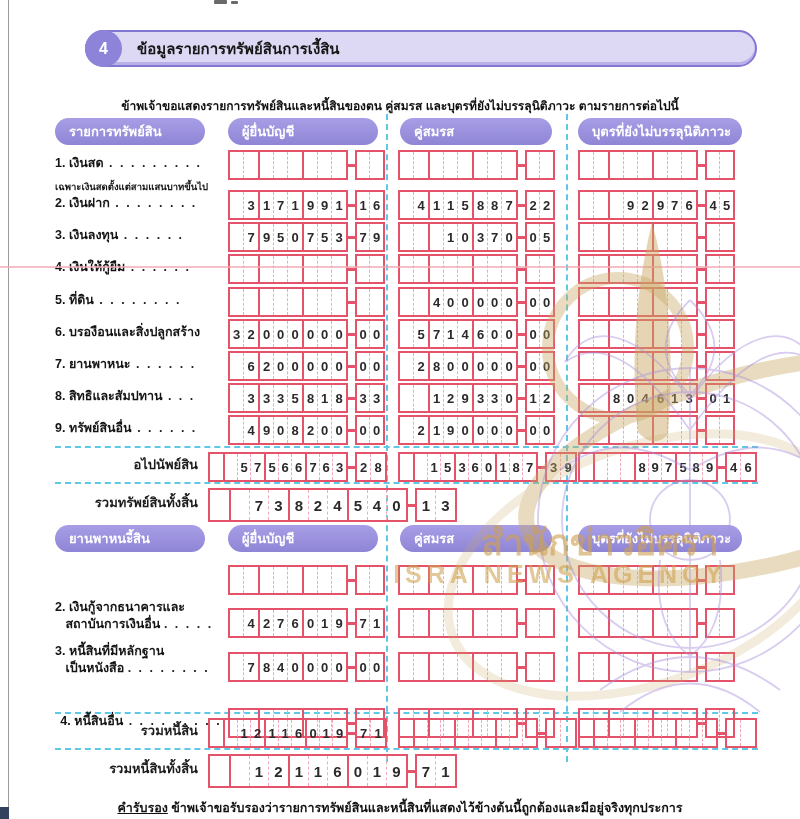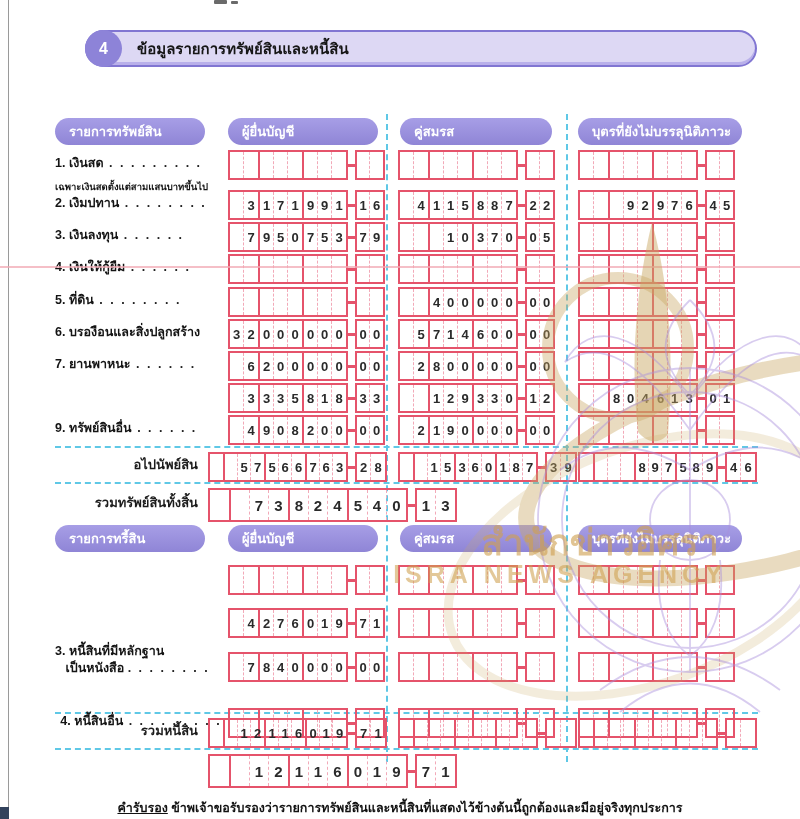--- a/index.html
+++ b/index.html
@@ -53,30 +53,31 @@
 <body>
 
 <div class="page">
 
   <div class="left-edge"></div>
   <div class="frag" style="left:214px;top:0;width:13px;height:4px;"></div>
   <div class="frag" style="left:231px;top:1px;width:7px;height:3px;"></div>
 
   <div class="banner">
     <div class="banner-circle">4</div>
-    <div class="banner-title">ข้อมูลรายการทรัพย์สินและหนี้สิน</div>
+    <div class="banner-title">ข้อมูลรายการทรัพย์สินการเงี้สิน</div>
   </div>
 
+  <div class="intro">ข้าพเจ้าขอแสดงรายการทรัพย์สินและหนี้สินของตน คู่สมรส และบุตรที่ยังไม่บรรลุนิติภาวะ ตามรายการต่อไปนี้</div>
 
   <div class="pill" style="left:55px;top:118px;width:150px">รายการทรัพย์สิน</div>
   <div class="pill" style="left:228px;top:118px;width:150px">ผู้ยื่นบัญชี</div>
   <div class="pill" style="left:400px;top:118px;width:152px">คู่สมรส</div>
   <div class="pill" style="left:578px;top:118px;width:164px">บุตรที่ยังไม่บรรลุนิติภาวะ</div>
 
-  <div class="pill" style="left:55px;top:525px;width:150px">รายการทรี้สิน</div>
+  <div class="pill" style="left:55px;top:525px;width:150px">ยานพาหนะี้สิน</div>
   <div class="pill" style="left:228px;top:525px;width:150px">ผู้ยื่นบัญชี</div>
   <div class="pill" style="left:400px;top:525px;width:152px">คู่สมรส</div>
   <div class="pill" style="left:578px;top:525px;width:164px">บุตรที่ยังไม่บรรลุนิติภาวะ</div>
 
   <div class="vline" style="left:386px;"></div>
   <div class="vline" style="left:566px;"></div>
   <div class="hline" style="left:55px;top:446px;width:703px;"></div>
   <div class="hline" style="left:55px;top:482px;width:703px;"></div>
   <div class="hline" style="left:55px;top:712px;width:703px;"></div>
   <div class="hline" style="left:55px;top:748px;width:703px;"></div>
@@ -143,21 +144,21 @@
           </div>
           <div class="dash"></div>
           <div class="grp">
             <div class="cell" style="width: 13px; height: 26px;"></div>
             <div class="cell" style="width: 13px; height: 26px;"></div>
           </div>
         </div>
       </div>
       <div class="row-note" style="top: 179px;">เฉพาะเงินสดตั้งแต่สามแสนบาทขึ้นไป</div>
       <div class="form-row" style="top: 190px;">
-        <div class="rlabel"><span>2. </span><span>เงิมปทาน</span><span class="dots"> . . . . . . . .</span></div>
+        <div class="rlabel"><span>2. </span><span>เงินฝาก</span><span class="dots"> . . . . . . . .</span></div>
         <div class="afield" style="left: 228px;">
           <div class="grp">
             <div class="cell" style="width: 14px; height: 26px;"></div>
             <div class="cell" style="width: 14px; height: 26px;">3</div>
           </div>
           <div class="grp">
             <div class="cell" style="width: 14px; height: 26px;">1</div>
             <div class="cell" style="width: 14px; height: 26px;">7</div>
             <div class="cell" style="width: 14px; height: 26px;">1</div>
           </div>
@@ -539,20 +540,21 @@
             <div class="cell" style="width: 14px; height: 26px;"></div>
           </div>
           <div class="dash"></div>
           <div class="grp">
             <div class="cell" style="width: 13px; height: 26px;"></div>
             <div class="cell" style="width: 13px; height: 26px;"></div>
           </div>
         </div>
       </div>
       <div class="form-row" style="top: 383px;">
+        <div class="rlabel"><span>8. </span><span>สิทธิและสัมปทาน</span><span class="dots"> . . .</span></div>
         <div class="afield" style="left: 228px;">
           <div class="grp">
             <div class="cell" style="width: 14px; height: 26px;"></div>
             <div class="cell" style="width: 14px; height: 26px;">3</div>
           </div>
           <div class="grp">
             <div class="cell" style="width: 14px; height: 26px;">3</div>
             <div class="cell" style="width: 14px; height: 26px;">3</div>
             <div class="cell" style="width: 14px; height: 26px;">5</div>
           </div>
@@ -843,20 +845,21 @@
             <div class="cell" style="width: 14px; height: 26px;"></div>
           </div>
           <div class="dash"></div>
           <div class="grp">
             <div class="cell" style="width: 13px; height: 26px;"></div>
             <div class="cell" style="width: 13px; height: 26px;"></div>
           </div>
         </div>
       </div>
       <div class="form-row" style="top: 608px;">
+        <div class="rlabel two"><span>2. </span><span>เงินกู้จากธนาคารและ</span><br><span>&nbsp;&nbsp;&nbsp;</span><span>สถาบันการเงินอื่น </span><span class="dots">. . . . .</span></div>
         <div class="afield" style="left: 228px;">
           <div class="grp">
             <div class="cell" style="width: 14px; height: 26px;"></div>
             <div class="cell" style="width: 14px; height: 26px;">4</div>
           </div>
           <div class="grp">
             <div class="cell" style="width: 14px; height: 26px;">2</div>
             <div class="cell" style="width: 14px; height: 26px;">7</div>
             <div class="cell" style="width: 14px; height: 26px;">6</div>
           </div>
@@ -1118,20 +1121,21 @@
             <div class="cell" style="width: 13px; height: 26px;"></div>
           </div>
           <div class="dash"></div>
           <div class="grp">
             <div class="cell" style="width: 14px; height: 26px;"></div>
             <div class="cell" style="width: 14px; height: 26px;"></div>
           </div>
         </div>
       </div>
       <div class="form-row" style="top: 754px; height: 30px;">
+        <div class="tlabel big">รวมหนี้สินทั้งสิ้น</div>
         <div class="afield" style="left: 208px;">
           <div class="grp">
             <div class="cell big" style="width: 19px; height: 30px;"></div>
           </div>
           <div class="grp">
             <div class="cell big" style="width: 19px; height: 30px;"></div>
             <div class="cell big" style="width: 19px; height: 30px;">1</div>
             <div class="cell big" style="width: 19px; height: 30px;">2</div>
           </div>
           <div class="grp">

